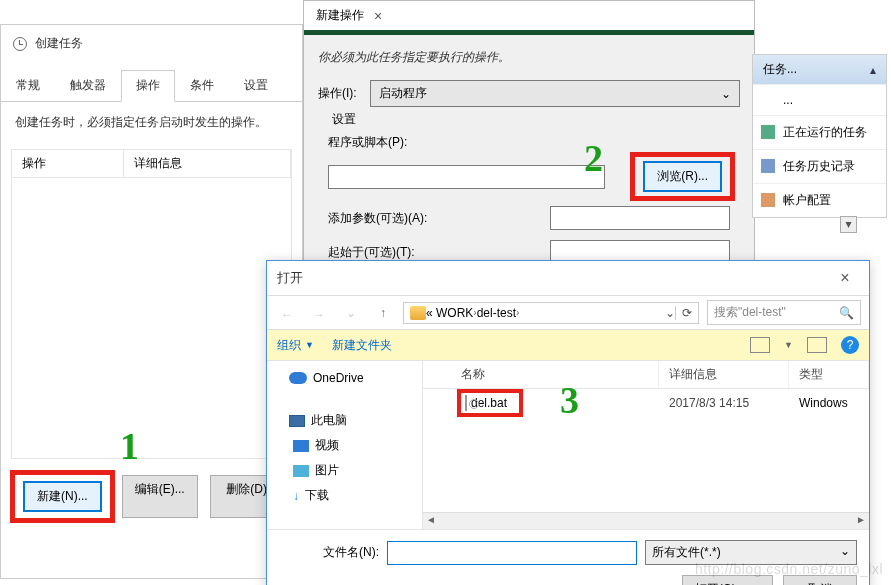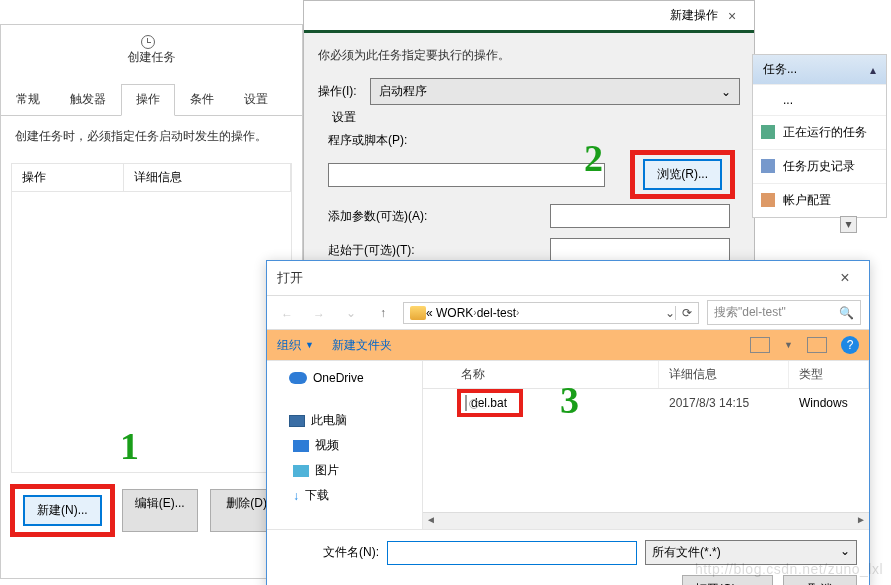--- a/index.html
+++ b/index.html
@@ -1,42 +1,42 @@
 <!DOCTYPE html>
 <html><head>
   <meta charset="utf-8">
   <style>
     * { box-sizing: border-box; margin: 0; padding: 0; font-family: "Microsoft YaHei", "Segoe UI", sans-serif; font-size: 12px; }
     body { width: 891px; height: 585px; background: #fff; position: relative; overflow: hidden; }
     
     
     .task-window { position: absolute; left: 0; top: 24px; width: 303px; height: 555px; border: 1px solid #ccc; background: #fff; }
-    .task-titlebar { padding: 10px 12px; display: flex; align-items: center; color: #333; flex-direction: column; }
+    .task-titlebar { padding: 10px 12px; display: flex; align-items: center; color: #333; }
     .clock-icon { width: 14px; height: 14px; border: 1.5px solid #666; border-radius: 50%; margin-right: 8px; position: relative; }
     .clock-icon::after { content: ""; position: absolute; left: 5px; top: 2px; width: 1px; height: 5px; background: #666; }
     .clock-icon::before { content: ""; position: absolute; left: 5px; top: 6px; width: 4px; height: 1px; background: #666; }
     .tabs { display: flex; border-bottom: 1px solid #ccc; margin-top: 8px; }
     .tab { padding: 6px 14px; border: 1px solid transparent; color: #333; cursor: pointer; }
     .tab.active { border: 1px solid #ccc; border-bottom: 1px solid #fff; background: #fff; margin-bottom: -1px; }
     .task-note { padding: 12px 14px; color: #333; }
     .ops-table { margin: 6px 10px; border: 1px solid #e5e5e5; height: 310px; }
     .ops-table-header { display: flex; background: #fff; border-bottom: 1px solid #e5e5e5; }
     .ops-col { padding: 5px 10px; border-right: 1px solid #e5e5e5; }
     .ops-col:first-child { width: 112px; }
     .btn-row { padding: 10px 14px; display: flex; gap: 12px; }
     .win-btn { padding: 5px 12px; border: 1px solid #adadad; background: #e1e1e1; cursor: pointer; min-width: 74px; text-align: center; }
     .win-btn.primary { border: 2px solid #0078d7; background: #e5f1fb; }
     .highlight-red { outline: 5px solid #e8201a; }
     
     
     .action-dialog { position: absolute; left: 303px; top: 0; width: 452px; height: 310px; border: 1px solid #bbb; background: #f0f0f0; }
-    .dialog-titlebar { display: flex; align-items: center; justify-content: flex-end; padding: 6px 8px 6px 12px; background: #fff; border-bottom: 3px solid #14532d; }
+    .dialog-titlebar { display: flex; align-items: center; justify-content: flex-start; padding: 6px 8px 6px 12px; background: #fff; border-bottom: 5px solid #14532d; }
     .dialog-close { width: 28px; text-align: center; font-size: 14px; color: #555; cursor: pointer; }
     .dialog-body { padding: 14px 14px; background: #f0f0f0; }
-    .dialog-text { margin-bottom: 14px; color: #333;}
+    .dialog-text { margin-bottom: 14px; color: #333; font-style: italic;}
     .form-row { display: flex; align-items: center; margin-bottom: 10px; }
     .form-label { width: 52px; }
     .select-box { flex: 1; border: 1px solid #7a7a7a; background: #e6e6e6; padding: 4px 8px; display: flex; justify-content: space-between; align-items: center; }
     .fieldset { margin-top: 6px; padding: 8px 10px 0; }
     .fieldset-title { position: relative; top: -14px; background: #f0f0f0; display: inline-block; padding: 0 4px; }
     .field-row { display: flex; align-items: center; margin-bottom: 10px; position: relative; }
     .text-input { border: 1px solid #7a7a7a; background: #fff; padding: 4px 6px; height: 24px; }
     .browse-box { outline: 5px solid #e8201a; padding: 4px 8px; }
     
     
@@ -53,21 +53,21 @@
     .open-titlebar { display: flex; justify-content: space-between; padding: 8px 10px; }
     .open-title { font-size: 13px; color: #333; }
     .open-nav { display: flex; align-items: center; padding: 4px 8px; gap: 8px; border-bottom: 1px solid #ddd; border-top: 1px solid #ddd; }
     .nav-arrow { width: 24px; height: 24px; display: flex; align-items: center; justify-content: center; color: #666; }
     .nav-arrow.disabled { color: #ccc; }
     .breadcrumb { flex: 1; border: 1px solid #ccc; padding: 3px 6px; display: flex; align-items: center; }
     .folder-icon { width: 16px; height: 14px; background: linear-gradient(#ffd76e,#e8a938); border-radius: 2px; display: inline-block; }
     .chev { color: #666; font-size: 10px; }
     .search-box { width: 154px; border: 1px solid #ccc; padding: 3px 6px; display: flex; align-items: center; justify-content: space-between; }
     .search-icon { color: #555; }
-    .open-toolbar { display: flex; align-items: center; justify-content: space-between; padding: 6px 10px; background: #fdba74; border-bottom: 1px solid #e3e3e3; }
+    .open-toolbar { display: flex; align-items: center; justify-content: space-between; padding: 6px 10px; background: #fef9c3; border-bottom: 1px solid #e3e3e3; }
     .toolbar-left { display: flex; gap: 18px; }
     .toolbar-link { color: #0066cc; cursor: pointer; display: flex; align-items: center; gap: 4px; }
     .toolbar-right { display: flex; gap: 14px; align-items: center; }
     .view-icon { width: 20px; height: 16px; border: 1px solid #888; position: relative; }
     .help-icon { width: 18px; height: 18px; border-radius: 50%; background: #1e88e5; color: #fff; text-align: center; line-height: 18px; }
     .open-body { display: flex; height: 168px; }
     .tree-pane { width: 156px; border-right: 1px solid #e5e5e5; padding: 6px 0; overflow: hidden; }
     .tree-item { padding: 4px 4px 4px 22px; display: flex; align-items: center; gap: 6px; cursor: pointer; }
     .tree-item.child { padding-left: 26px; }
     .ic-cloud { width: 18px; height: 12px; background: #2e7cd6; border-radius: 6px; }

